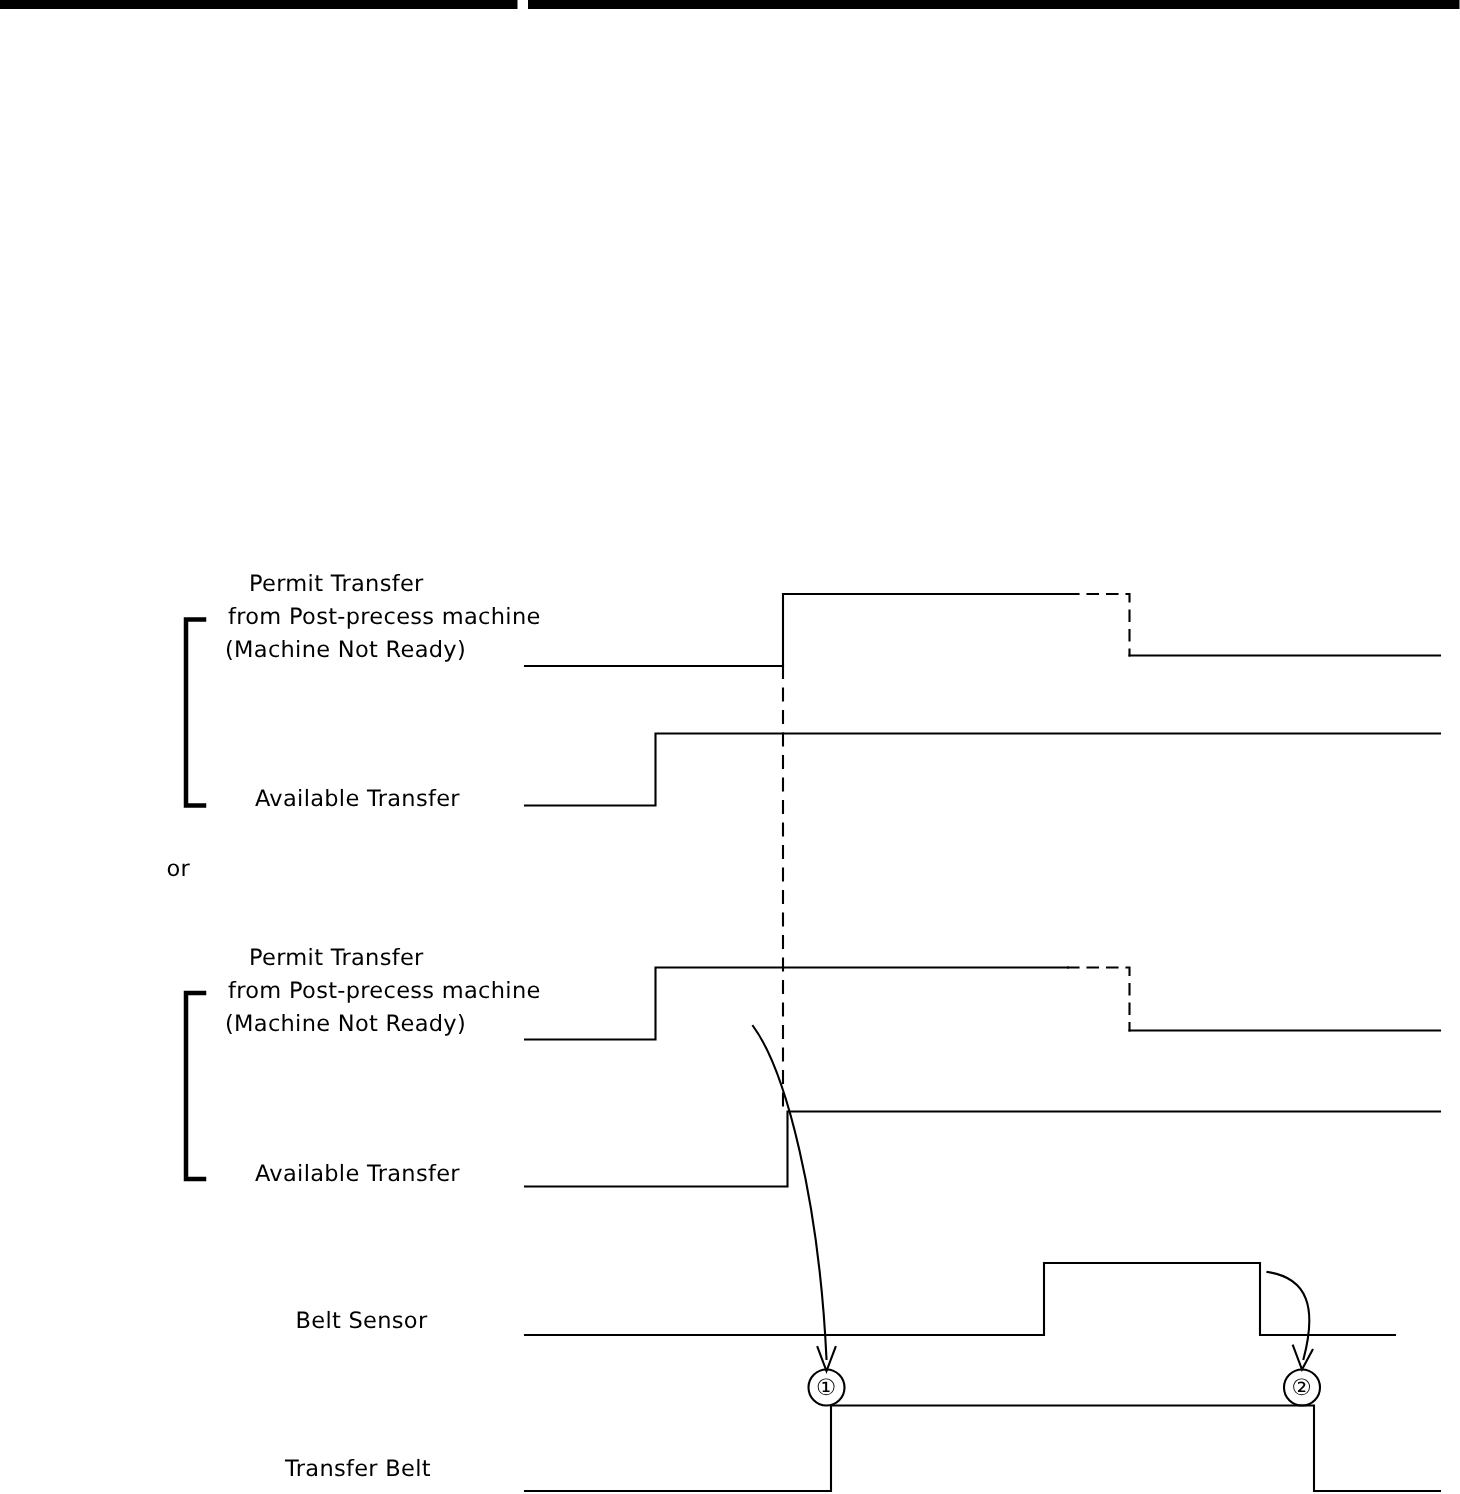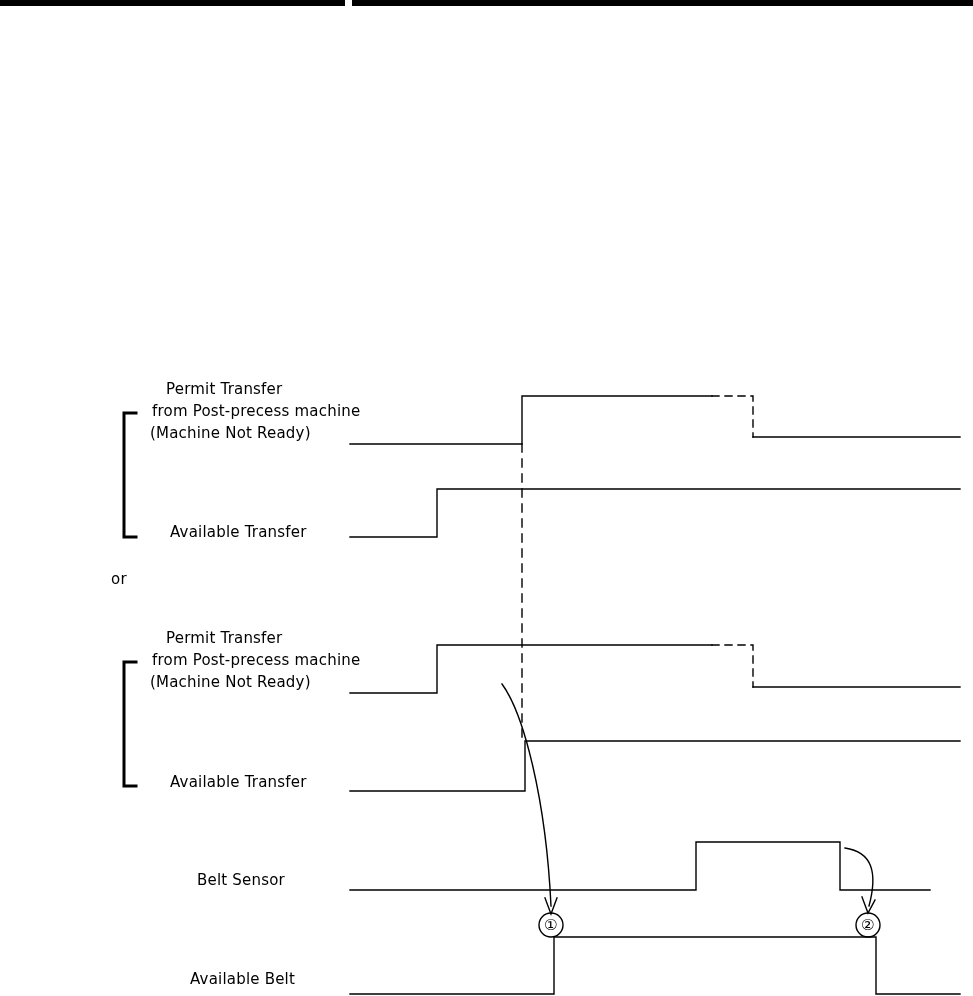--- a/index.html
+++ b/index.html
@@ -115,18 +115,18 @@
   <div class="lbl" style="left:111px; top:568px;">or</div>
 
   <div class="lbl" style="left:166px; top:627px;">Permit Transfer</div>
   <div class="lbl" style="left:152px; top:649px;">from Post-precess machine</div>
   <div class="lbl" style="left:150px; top:671px;">(Machine Not Ready)</div>
 
   <div class="lbl" style="left:170px; top:771px;">Available Transfer</div>
 
   <div class="lbl" style="left:197px; top:869px;">Belt Sensor</div>
 
-  <div class="lbl" style="left:190px; top:968px;">Available Belt</div>
+  <div class="lbl" style="left:190px; top:968px;">Transfer Belt</div>
 
   <div class="marknum" style="left:544px; top:916px;">①</div>
   <div class="marknum" style="left:861px; top:916px;">②</div>
 
 </div>
 
 </body></html>

